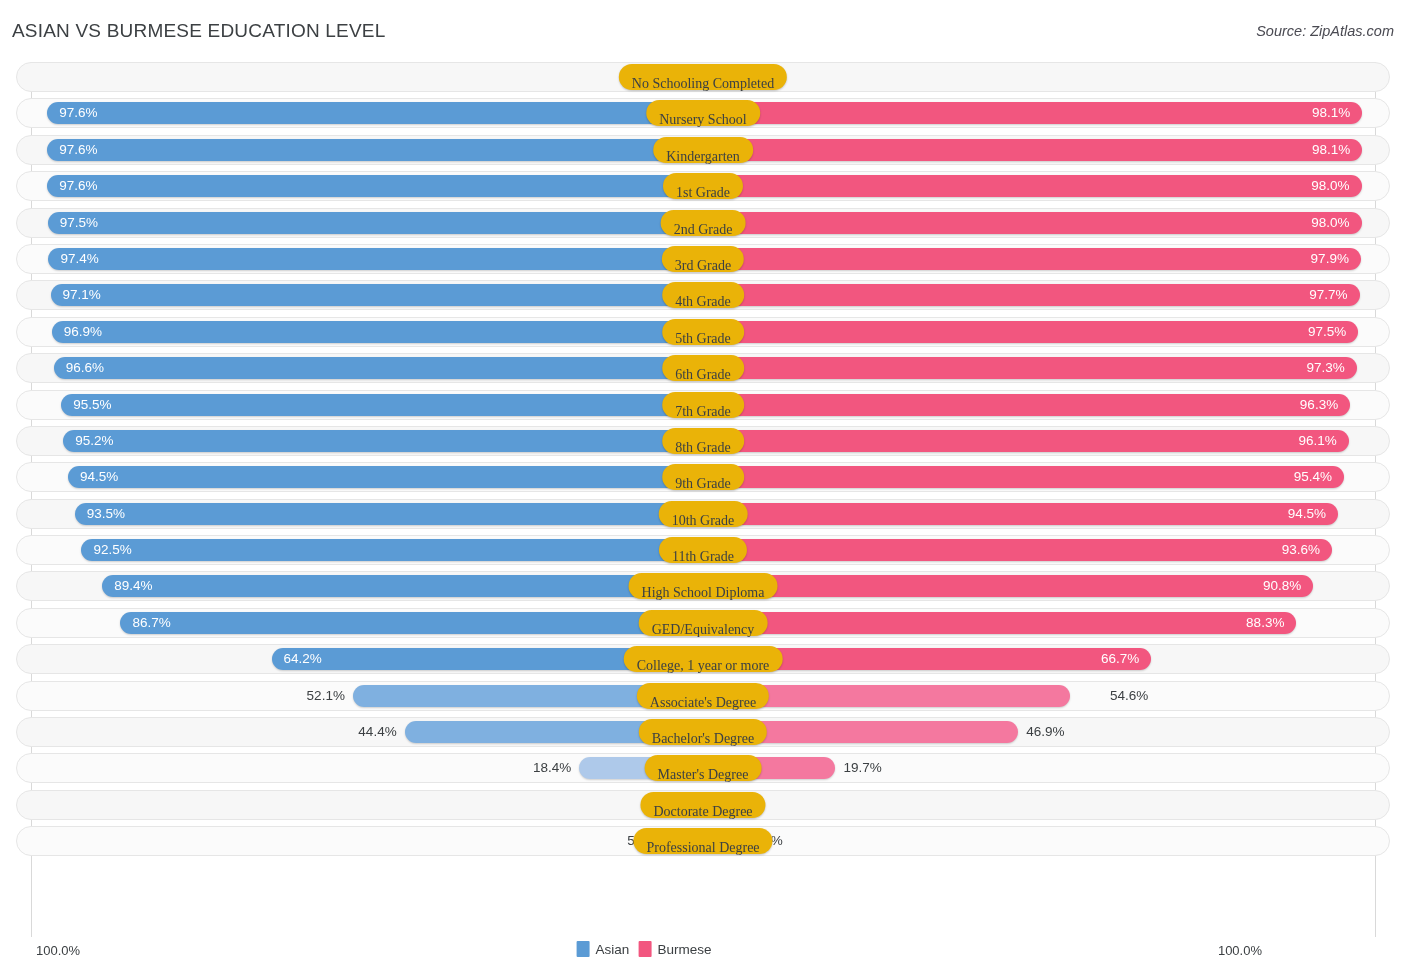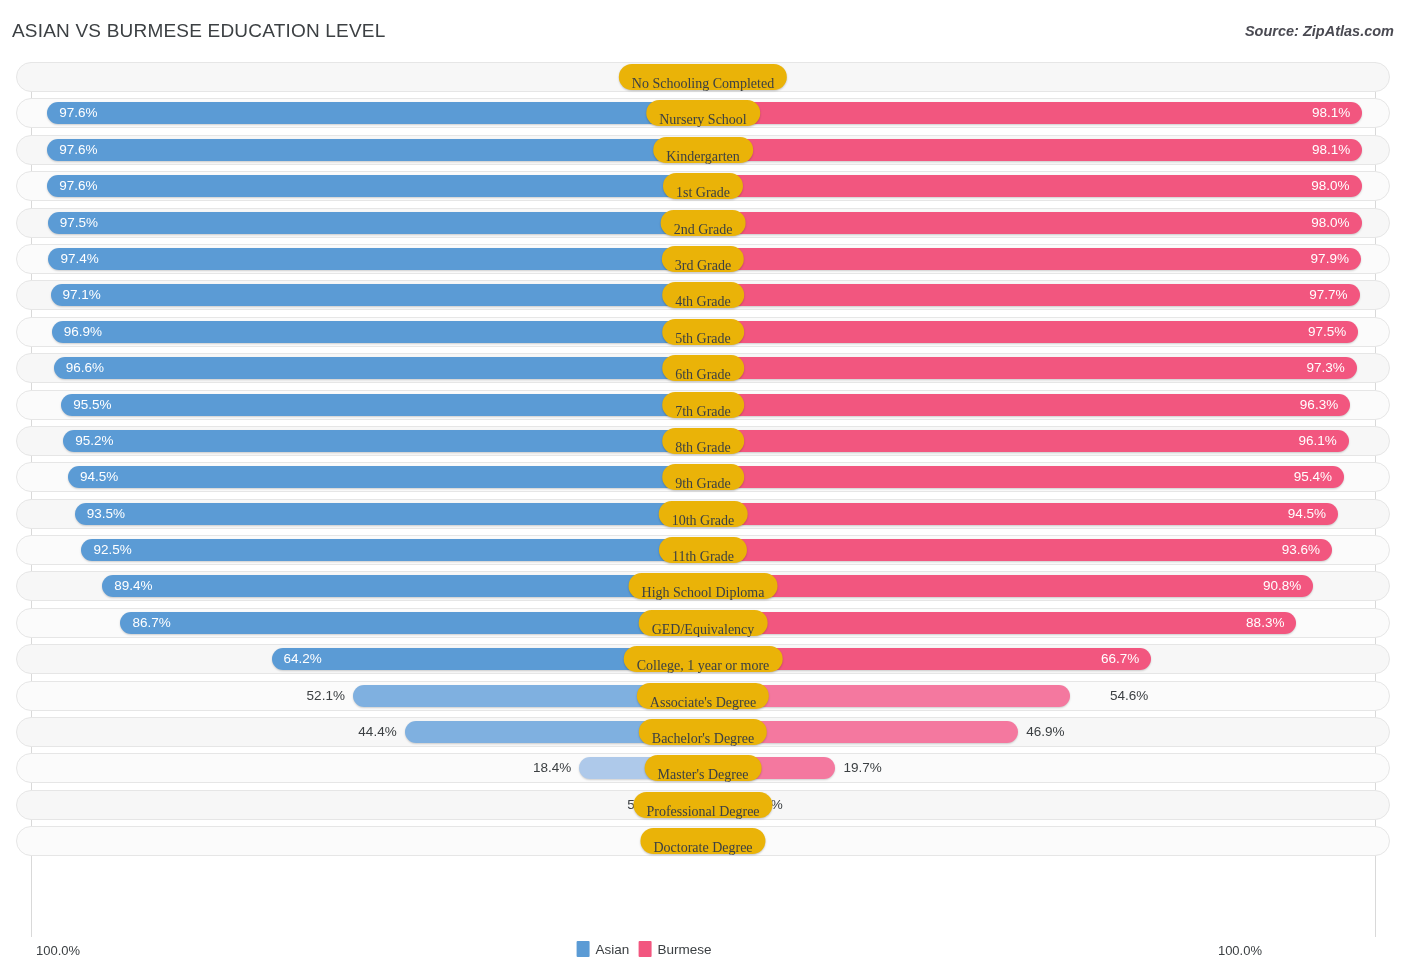--- a/index.html
+++ b/index.html
@@ -14,21 +14,21 @@
 
   
   .header { position: absolute; top: 0; left: 0; width: 1406px; height: 62px; }
   .title {
     position: absolute; left: 12px; top: 20px;
     font-size: 19px; color: #3c4043; letter-spacing: .2px;
     white-space: nowrap;
   }
   .source {
     position: absolute; right: 12px; top: 23px;
-    font-size: 14.5px; font-style: italic; font-weight: bold;
+    font-size: 14.5px; font-style: italic; font-weight: normal;
     color: #4a4a52; white-space: nowrap;
   }
 
   
   .chart {
     position: absolute; left: 0; top: 62px;
     width: 1406px; height: 875px;
   }
   .gridline {
     position: absolute; top: 0; bottom: 0; width: 1px;
@@ -278,33 +278,33 @@
         <div class="row">
           <div class="track"></div>
           <div class="bar left" style="width: 123.648px; background: rgb(174, 201, 234);"></div>
           <div class="bar right" style="width: 132.384px; background: rgb(244, 120, 159);"></div>
           <div class="val l outside" style="right: 834.648px;">18.4%</div>
           <div class="val r outside" style="left: 843.384px;">19.7%</div>
           <div class="pill">Master's Degree</div>
         </div>
         <div class="row">
           <div class="track"></div>
+          <div class="bar left" style="width: 16.128px; background: rgb(174, 201, 234);"></div>
+          <div class="bar right" style="width: 17.472px; background: rgb(244, 120, 159);"></div>
+          <div class="val l outside" style="right: 727.128px;">2.4%</div>
+          <div class="val r outside" style="left: 728.472px;">2.6%</div>
+          <div class="pill">Doctorate Degree</div>
+        </div>
+        <div class="row">
+          <div class="track"></div>
           <div class="bar left" style="width: 36.96px; background: rgb(174, 201, 234);"></div>
           <div class="bar right" style="width: 40.992px; background: rgb(244, 120, 159);"></div>
           <div class="val l outside" style="right: 747.96px;">5.5%</div>
           <div class="val r outside" style="left: 751.992px;">6.1%</div>
           <div class="pill">Professional Degree</div>
-        </div>
-        <div class="row">
-          <div class="track"></div>
-          <div class="bar left" style="width: 16.128px; background: rgb(174, 201, 234);"></div>
-          <div class="bar right" style="width: 17.472px; background: rgb(244, 120, 159);"></div>
-          <div class="val l outside" style="right: 727.128px;">2.4%</div>
-          <div class="val r outside" style="left: 728.472px;">2.6%</div>
-          <div class="pill">Doctorate Degree</div>
         </div>
       </div>
   </div>
 
   <div class="footer">
     <div class="axis-left">100.0%</div>
     <div class="legend" id="legend">
         <div class="legend-item">
           <span class="swatch" style="background: rgb(91, 155, 213);"></span>
           <span class="legend-label">Asian</span>

